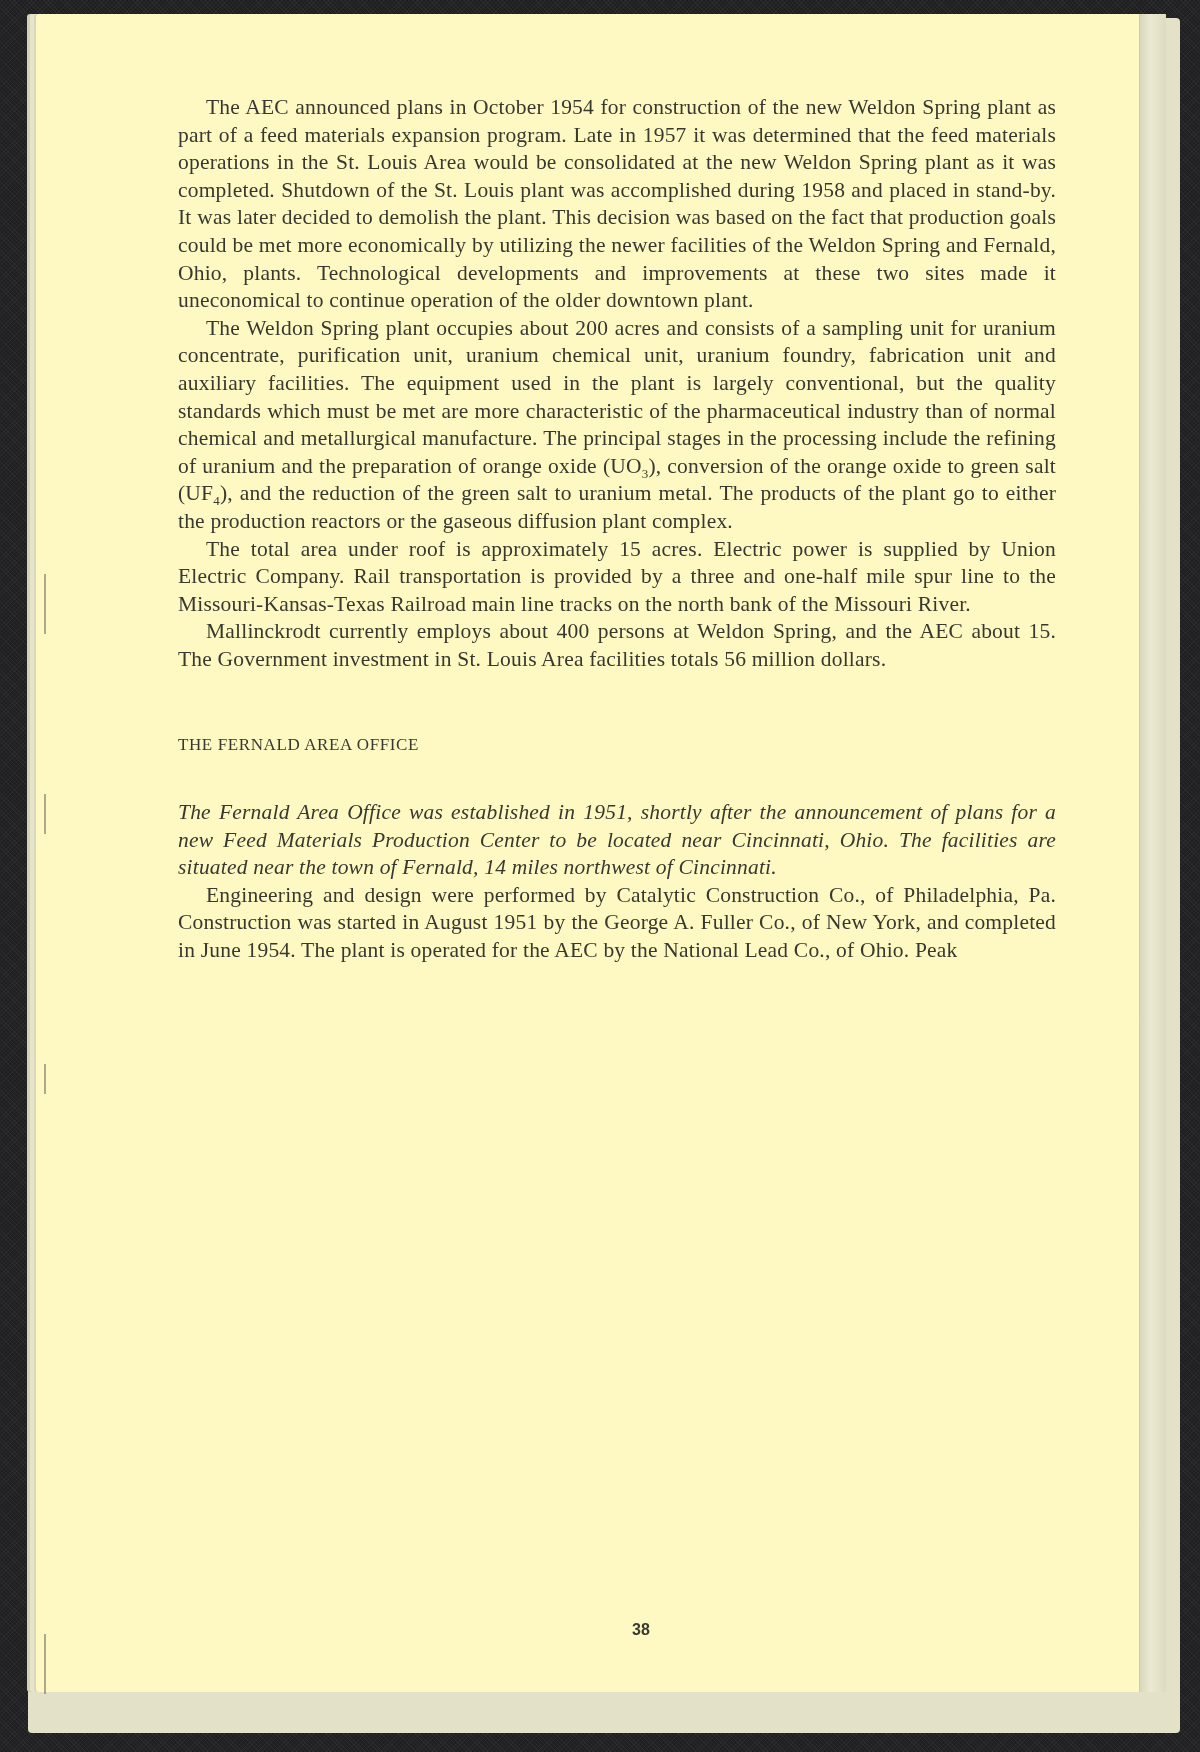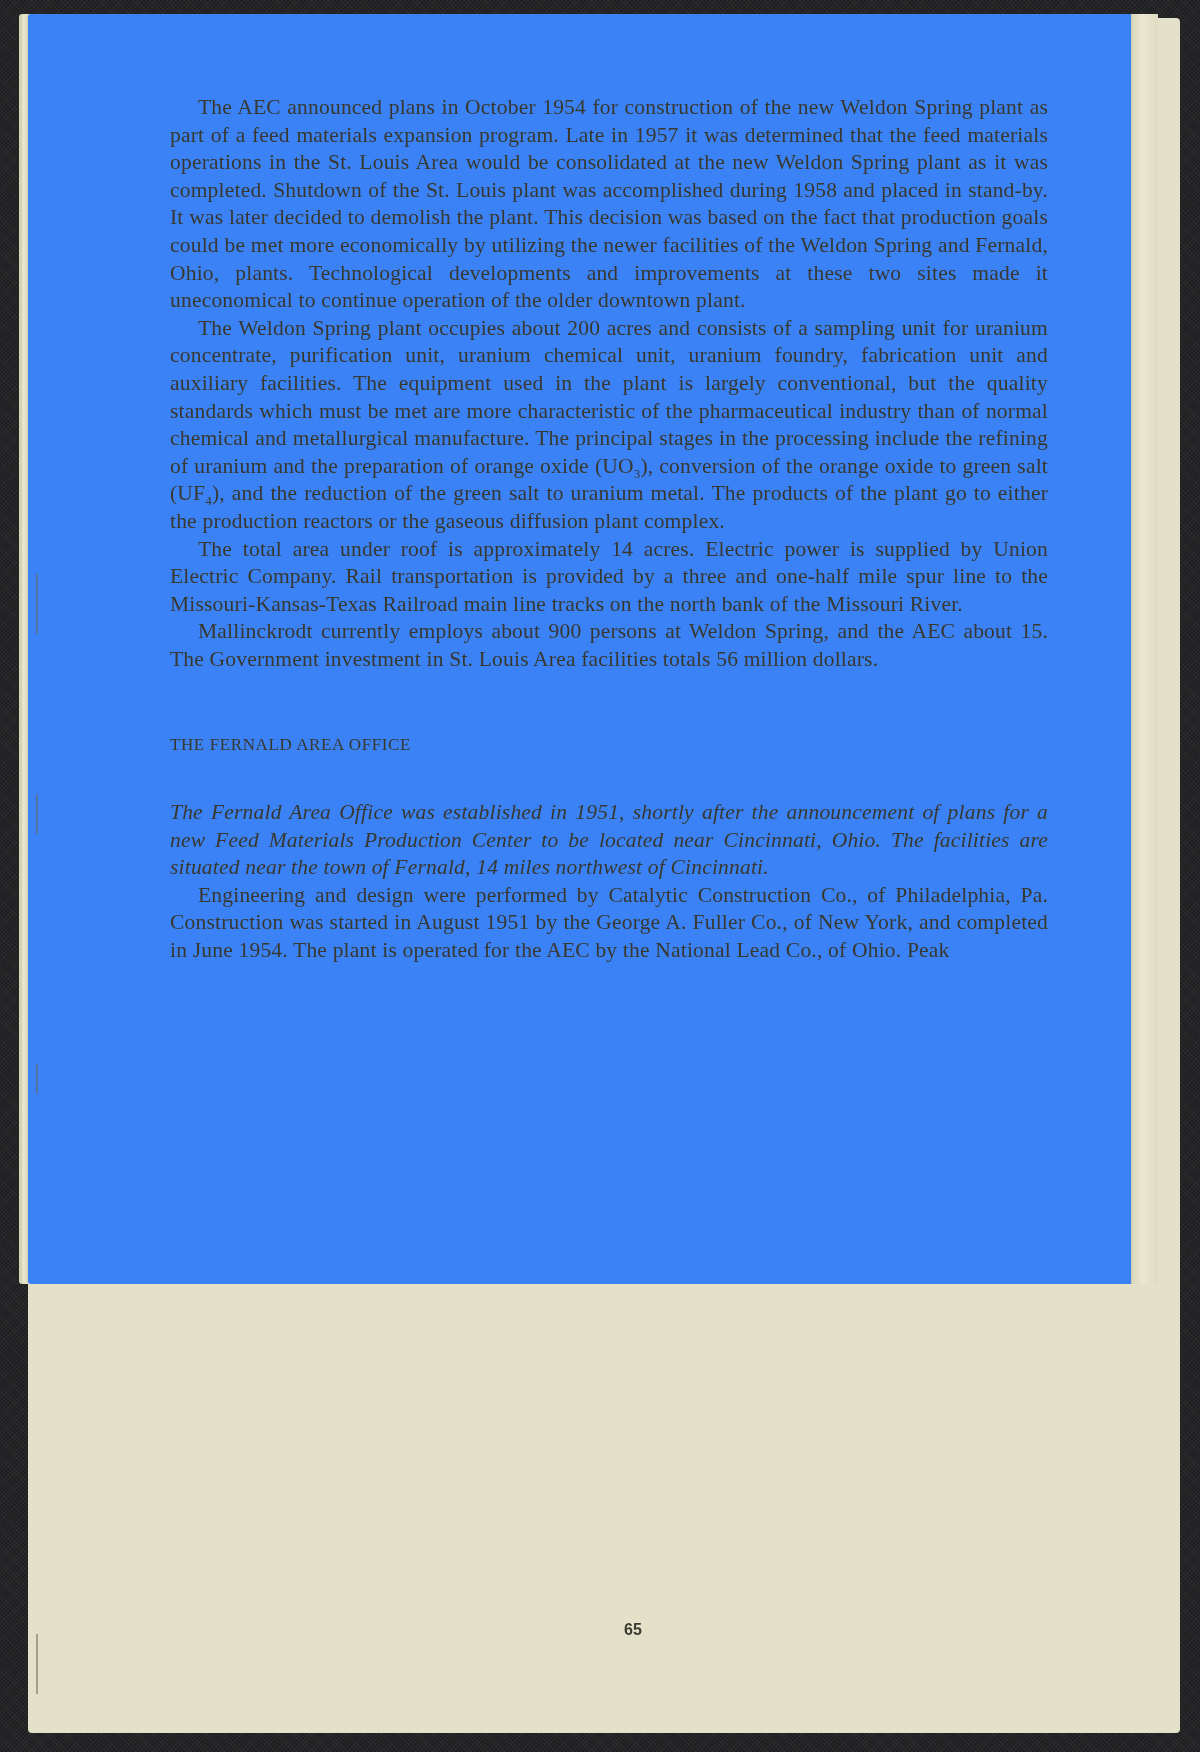--- a/index.html
+++ b/index.html
@@ -10,22 +10,22 @@
         repeating-linear-gradient(45deg, rgba(255,255,255,0.04) 0 1px, transparent 1px 3px),
         repeating-linear-gradient(-45deg, rgba(255,255,255,0.03) 0 1px, transparent 1px 3px);
       position: relative;
       font-family: "DejaVu Serif", serif;
     }
     .page-stack {
       position: absolute; left: 28px; top: 18px; width: 1152px; height: 1715px;
       background: #e3e1c8; border-radius: 4px;
     }
     .page {
-      position: absolute; left: 28px; top: 14px; width: 1130px; height: 1270px;
-      background: #3b82f6; border-radius: 3px 6px 6px 3px;
+      position: absolute; left: 36px; top: 14px; width: 1130px; height: 1678px;
+      background: #fef9c3; border-radius: 3px 6px 6px 3px;
       box-shadow: -2px 0 0 #d8d6bb, -6px 0 0 #e6e4cb, -9px 0 0 #d5d3b7;
     }
     .gutter {
       position: absolute; right: 0; top: 0; width: 26px; height: 100%;
       background: linear-gradient(to right, #d8d6bc, #ebe9d1 40%, #dddbc1);
       border-left: 1px solid #cfcdb2;
     }
     .margin-line {
       position: absolute; left: 8px; width: 2px; background: #6a6860; opacity: .55;
     }
@@ -57,23 +57,23 @@
 <div class="page">
   <div class="margin-line" style="top:560px;height:60px;"></div>
   <div class="margin-line" style="top:780px;height:40px;"></div>
   <div class="margin-line" style="top:1050px;height:30px;"></div>
   <div class="margin-line" style="top:1620px;height:60px;"></div>
   <div class="gutter"></div>
 
   <div class="text-block">
     <p class="para">The AEC announced plans in October 1954 for construction of the new Weldon Spring plant as part of a feed materials expansion program. Late in 1957 it was determined that the feed materials operations in the St. Louis Area would be consolidated at the new Weldon Spring plant as it was completed. Shutdown of the St. Louis plant was accomplished during 1958 and placed in stand-by. It was later decided to demolish the plant. This decision was based on the fact that production goals could be met more economically by utilizing the newer facilities of the Weldon Spring and Fernald, Ohio, plants. Technological developments and improvements at these two sites made it uneconomical to continue operation of the older downtown plant.</p>
     <p class="para"><span>The Weldon Spring plant occupies about 200 acres and consists of a sampling unit for uranium concentrate, purification unit, uranium chemical unit, uranium foundry, fabrication unit and auxiliary facilities. The equipment used in the plant is largely conventional, but the quality standards which must be met are more characteristic of the pharmaceutical industry than of normal chemical and metallurgical manufacture. The principal stages in the processing include the refining of uranium and the preparation of orange oxide (UO</span><sub>3</sub><span>), conversion of the orange oxide to green salt (UF</span><sub>4</sub><span>), and the reduction of the green salt to uranium metal. The products of the plant go to either the production reactors or the gaseous diffusion plant complex.</span></p>
-    <p class="para">The total area under roof is approximately 14 acres. Electric power is supplied by Union Electric Company. Rail transportation is provided by a three and one-half mile spur line to the Missouri-Kansas-Texas Railroad main line tracks on the north bank of the Missouri River.</p>
-    <p class="para">Mallinckrodt currently employs about 900 persons at Weldon Spring, and the AEC about 15. The Government investment in St. Louis Area facilities totals 56 million dollars.</p>
+    <p class="para">The total area under roof is approximately 15 acres. Electric power is supplied by Union Electric Company. Rail transportation is provided by a three and one-half mile spur line to the Missouri-Kansas-Texas Railroad main line tracks on the north bank of the Missouri River.</p>
+    <p class="para">Mallinckrodt currently employs about 400 persons at Weldon Spring, and the AEC about 15. The Government investment in St. Louis Area facilities totals 56 million dollars.</p>
 
     <p class="heading">THE FERNALD AREA OFFICE</p>
 
     <p class="para noindent">The Fernald Area Office was established in 1951, shortly after the announcement of plans for a new Feed Materials Production Center to be located near Cincinnati, Ohio. The facilities are situated near the town of Fernald, 14 miles northwest of Cincinnati.</p>
     <p class="para">Engineering and design were performed by Catalytic Construction Co., of Philadelphia, Pa. Construction was started in August 1951 by the George A. Fuller Co., of New York, and completed in June 1954. The plant is operated for the AEC by the National Lead Co., of Ohio. Peak</p>
   </div>
 
-  <div class="page-number">65</div>
+  <div class="page-number">38</div>
 </div>
 
 </body></html>

